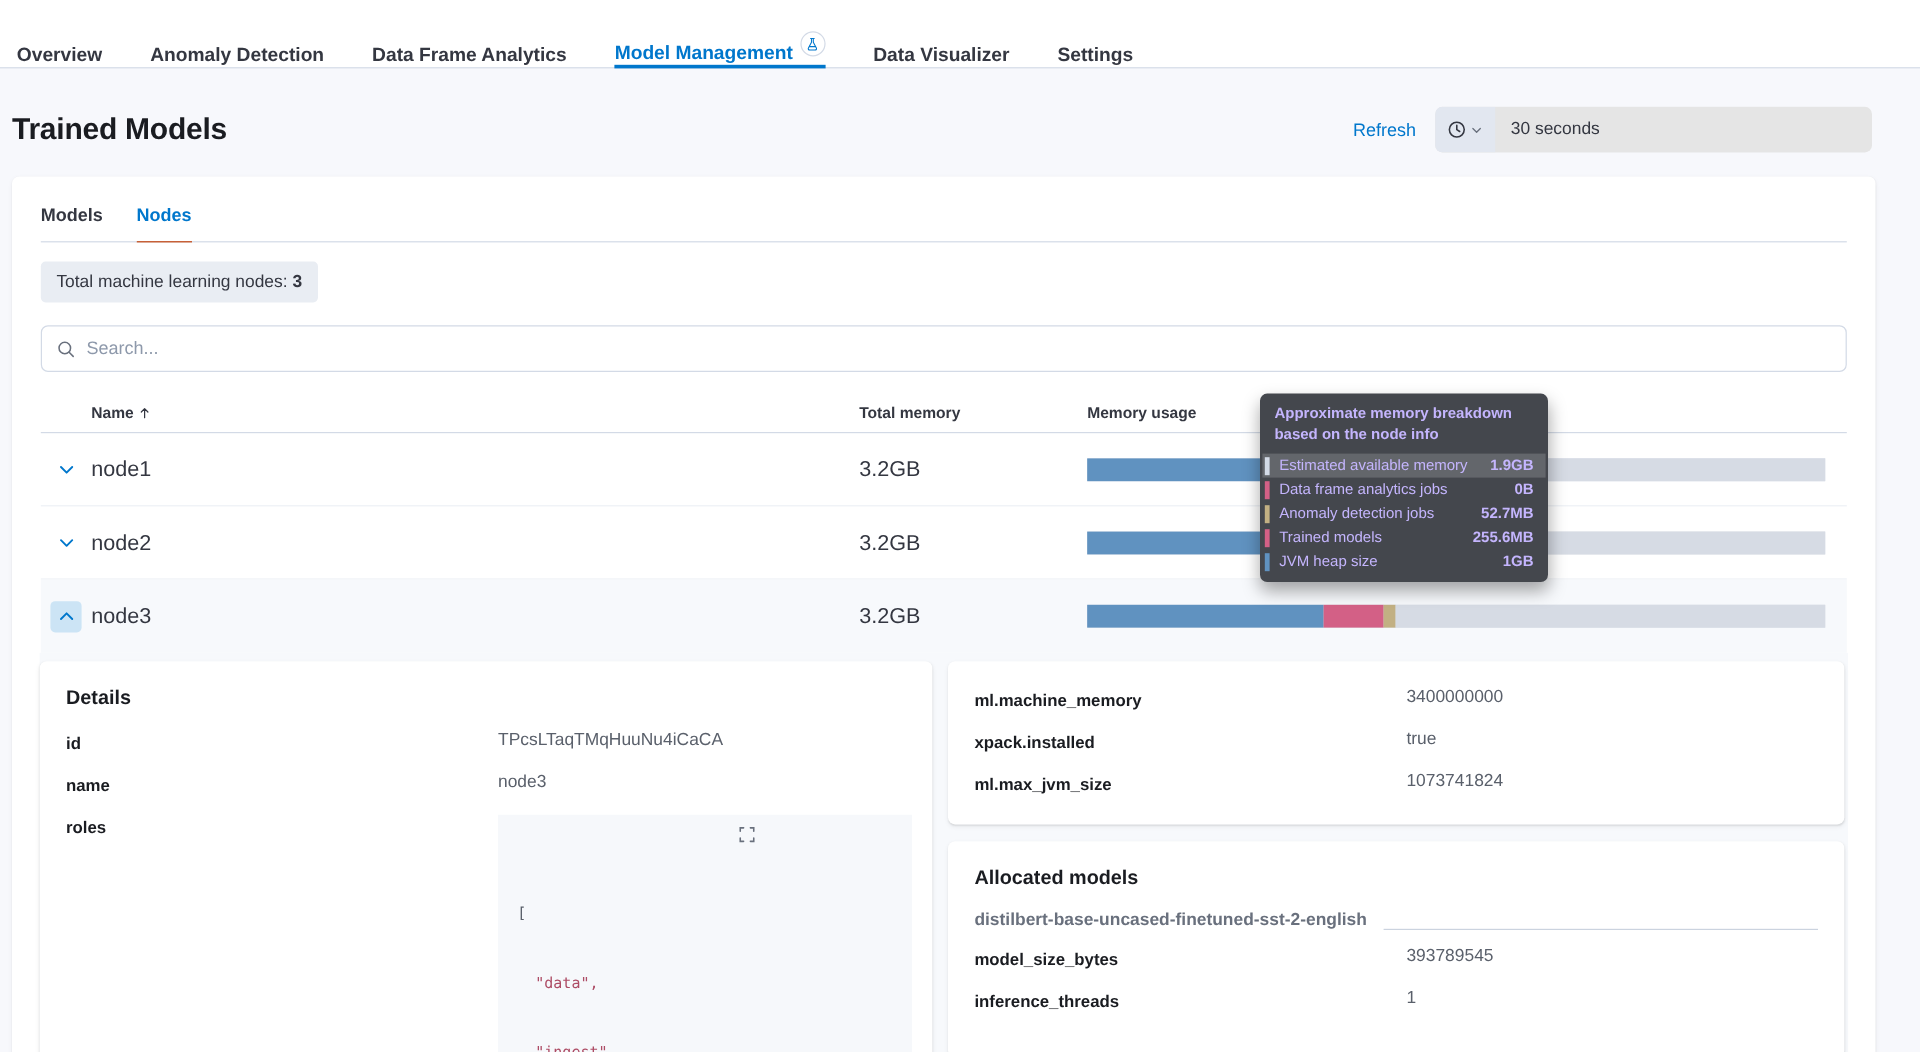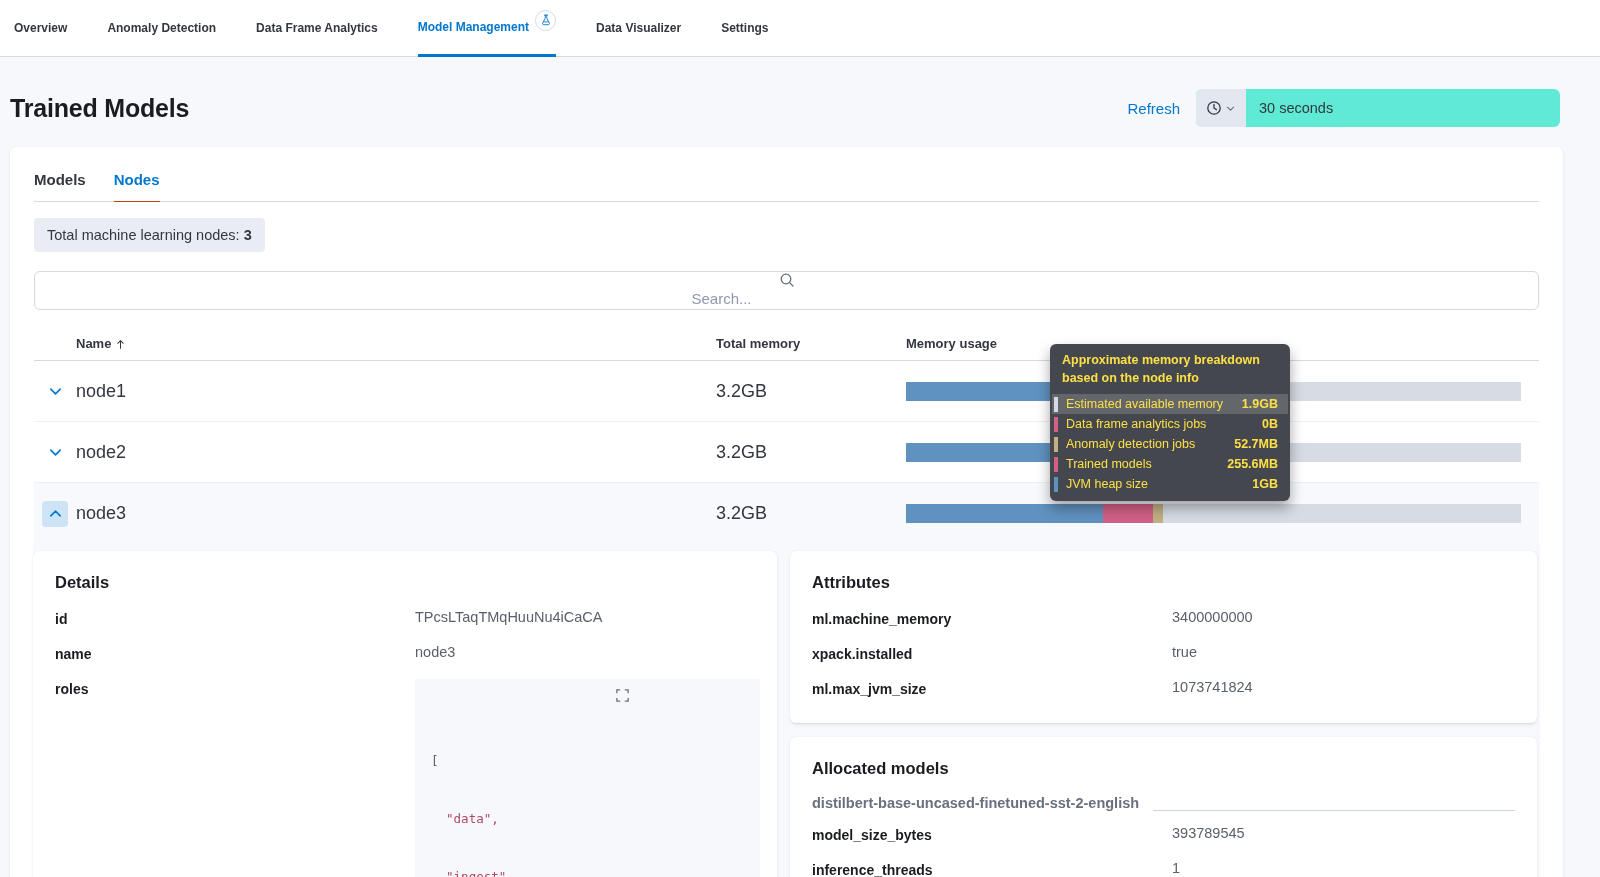--- a/index.html
+++ b/index.html
@@ -2,53 +2,53 @@
 <html><head>
 <meta charset="utf-8">
 <style>
   * { margin:0; padding:0; box-sizing:border-box; }
   html,body { width:1600px; height:877px; overflow:hidden; background:#F7F8FC;
     font-family:"Liberation Sans", sans-serif; color:#343741; }
 
   
   .topnav { background:#fff; height:57px; border-bottom:1px solid #D3DAE6;
     display:flex; align-items:stretch; padding-left:14px; position:relative; }
-  .topnav .tab { display:flex; align-items:center; margin-right:40px; font-size:12px;
+  .topnav .tab { display:flex; align-items:flex-end; margin-right:40px; font-size:16px;
     font-weight:700; color:#343741; cursor:pointer; position:relative; }
   .topnav .tab.active { color:#0077CC; border-bottom:3px solid #0077CC; margin-bottom:-1px; }
   .beaker-badge { width:21px; height:21px; border:1px solid #D3DAE6; border-radius:50%;
     display:inline-flex; align-items:center; justify-content:center; margin-left:6px;
     position:relative; top:-7px; background:#fff; }
 
   
   .page-header { display:flex; align-items:center; padding:32px 40px 0 10px; }
   .page-title { font-size:25px; font-weight:700; color:#1A1C21; letter-spacing:-.2px; }
   .header-right { margin-left:auto; display:flex; align-items:center; }
   .refresh-link { color:#0077CC; font-size:15px; margin-right:16px; cursor:pointer;text-align:right; }
   .datepicker { display:flex; width:364px; height:38px; border-radius:6px; overflow:hidden;
-    background:#5eead4; }
+    background:#e5e5e5; }
   .dp-quick { width:50px; background:#E2E7F0; display:flex; align-items:center;
     justify-content:center; gap:3px; cursor:pointer; }
   .dp-value { display:flex; align-items:center; padding-left:13px; font-size:14.5px; color:#343741; }
 
   
   .panel { background:#fff; width:1553px; margin:20px 0 0 10px; border-radius:6px;
     box-shadow:0 2px 4px rgba(0,0,0,.05), 0 .7px 1.4px rgba(0,0,0,.07);
     padding:24px 24px 0 24px; min-height:720px; }
 
   .panel-tabs { display:flex; gap:28px; border-bottom:1px solid #D3DAE6; }
   .ptab { font-size:15px; font-weight:700; padding-bottom:13px; cursor:pointer; color:#343741; }
   .ptab.active { color:#0077CC; border-bottom:1px solid #c2410c; margin-bottom:-1px; }
 
   .total-badge { display:inline-block; margin-top:16px; background:#E9EDF3; border-radius:4px;
     padding:9px 13px; font-size:14.5px; color:#343741; }
   .total-badge b { font-weight:700; }
 
   .searchbar { margin-top:19px; height:39px; border:1px solid #D3DAE6; border-radius:6px;
-    background:#fff; display:flex; align-items:center; padding:0 12px;flex-direction:column; }
+    background:#fff; display:flex; align-items:center; padding:0 12px; }
   .searchbar input { border:none; outline:none; flex:1; font-size:15px; margin-left:9px;
     font-family:"Liberation Sans", sans-serif; color:#343741; background:transparent; }
   .searchbar input::placeholder { color:#8E99AB; }
 
   
   .tbl { margin-top:26px; }
   .tbl-header, .tbl-row { display:grid; grid-template-columns:42px 640px 190px 633px;
     align-items:center; }
   .tbl-header { border-bottom:1px solid #D3DAE6; padding-bottom:9px; font-size:13px;
     font-weight:700; color:#343741; }
@@ -78,22 +78,22 @@
     font-family:"DejaVu Sans Mono", monospace; font-size:12.5px; line-height:1.55;
     white-space:pre; color:#5A606B; }
   .codeblock .line-string { color:#AD4C65; }
   .code-expand { position:absolute; top:9px; right:10px; cursor:pointer; line-height:0; }
 
   .model-subtitle { display:flex; align-items:flex-end; margin-bottom:14px; }
   .model-subtitle span { font-size:14.5px; font-weight:700; color:#69707D; }
   .model-subtitle .rule { flex:1; height:1px; background:#CBD3DF; margin-left:14px; }
 
   
-  .tooltip { position:absolute; left:1050px; top:344px; width:240px; z-index:50;
-    background:#44474D; color:#fde047; border-radius:6px;
+  .tooltip { position:absolute; left:1050px; top:328px; width:240px; z-index:50;
+    background:#44474D; color:#c4b5fd; border-radius:6px;
     box-shadow:0 7px 14px rgba(0,0,0,.35); padding-bottom:7px; }
   .tooltip-title { font-size:12.5px; font-weight:700; line-height:1.4; padding:8px 12px 7px 12px; }
   .tt-row { display:flex; align-items:center; font-size:12.5px; padding:3px 10px 3px 0;
     margin:0 2px; height:20px; }
   .tt-row.hl { background:rgba(255,255,255,.17); }
   .tt-marker { width:4px; height:15px; margin:0 8px 0 2px; flex:none; }
   .tt-label { white-space:nowrap; }
   .tt-value { margin-left:auto; font-weight:700; }
 
   svg { display:block; }
@@ -282,21 +282,20 @@
                 
               </div>
             </dd>
           </div>
 
         </section>
       </div>
 
       <div class="right-col">
         <section class="card">
-          <h3>Attributes</h3>
           <div class="dl-row">
             <dt>ml.machine_memory</dt>
             <dd>3400000000</dd>
           </div>
           <div class="dl-row">
             <dt>xpack.installed</dt>
             <dd>true</dd>
           </div>
           <div class="dl-row" style="margin-bottom:4px">
             <dt>ml.max_jvm_size</dt>

